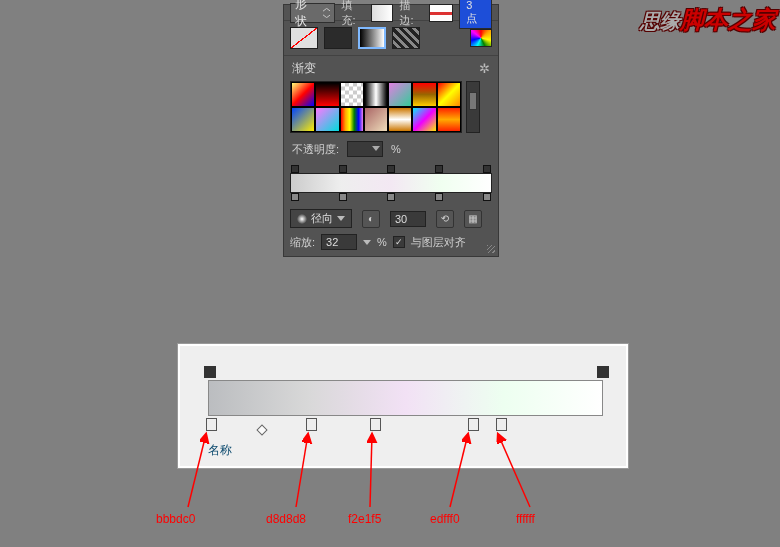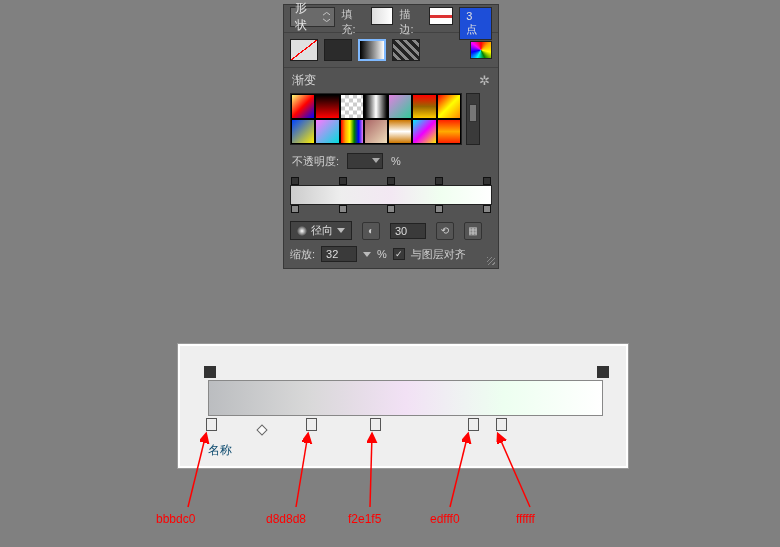--- a/index.html
+++ b/index.html
@@ -6,21 +6,21 @@
 body{background:#808080;width:780px;height:547px;position:relative;overflow:hidden}
 
 
 .watermark{position:absolute;top:4px;right:4px;text-align:right}
 .wm-title{font-size:24px;font-weight:bold;color:#c00;font-style:italic;text-shadow:1px 1px 0 #500,-1px -1px 0 #500,1px -1px 0 #500,-1px 1px 0 #500}
 .wm-pre{color:#aaa;font-size:20px;font-weight:bold;font-style:italic}
 .wm-url{color:#f55;font-size:13px;margin-top:-2px}
 
 
 .panel{position:absolute;left:283px;top:4px;width:216px;background:#535353;border:1px solid #383838;padding:0}
-.topbar{display:flex;align-items:flex-start;height:28px;padding:2px 6px;border-bottom:1px solid #424242;gap:6px}
+.topbar{display:flex;align-items:center;height:16px;padding:2px 6px;border-bottom:1px solid #424242;gap:6px}
 .dropdown{background:#6a6a6a;color:#e6e6e6;font-size:12px;height:20px;display:flex;align-items:center;padding:0 4px;border:1px solid #2f2f2f}
 .dropdown svg{margin-left:6px}
 .lbl{color:#d0d0d0;font-size:11px}
 .fill-swatch{width:24px;height:18px;background:linear-gradient(to right,#ddd,#fff);border:1px solid #222}
 .stroke-swatch{width:26px;height:18px;background:#fff;border:1px solid #222;position:relative}
 .stroke-swatch::after{content:"";position:absolute;left:0;right:0;top:7px;height:3px;background:#d33}
 .size{background:#1d4ed8;color:#e0e0e0;font-size:11px;padding:2px 6px;border:1px solid #2a2a2a}
 
 .row2{display:flex;align-items:center;padding:6px;gap:6px;border-bottom:1px solid #424242}
 .box{width:28px;height:22px;border:1px solid #1f1f1f;background:#666}
@@ -71,20 +71,21 @@
 .gedit-lbl{position:absolute;left:28px;top:96px;font-size:12px;color:#0c4a6e}
 
 
 .arrow{position:absolute;stroke:#f00;stroke-width:1.5;fill:none}
 .clab{position:absolute;color:#f00;font-size:12px}
 </style>
 </head>
 <body>
 
 <div class="watermark">
+  <div class="wm-title"><span class="wm-pre">思缘</span><span>脚本之家</span></div>
 </div>
 
 <div class="panel">
   <div class="topbar">
     <div class="dropdown">
       <span>形状</span>
       <svg width="8" height="10" viewBox="0 0 8 10">
           <path d="M0 3 L4 0 L8 3 M0 7 L4 10 L8 7" stroke="#ccc" stroke-width="1" fill="none"></path>
         </svg>
     </div>

